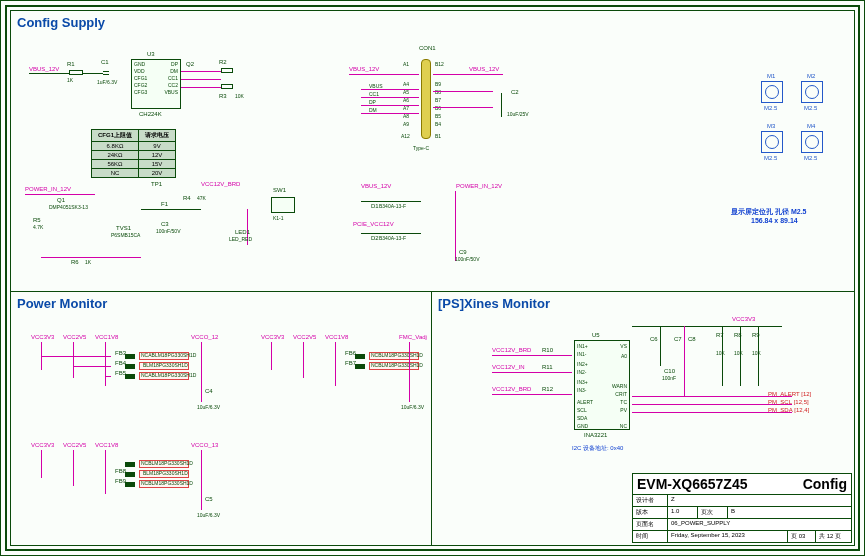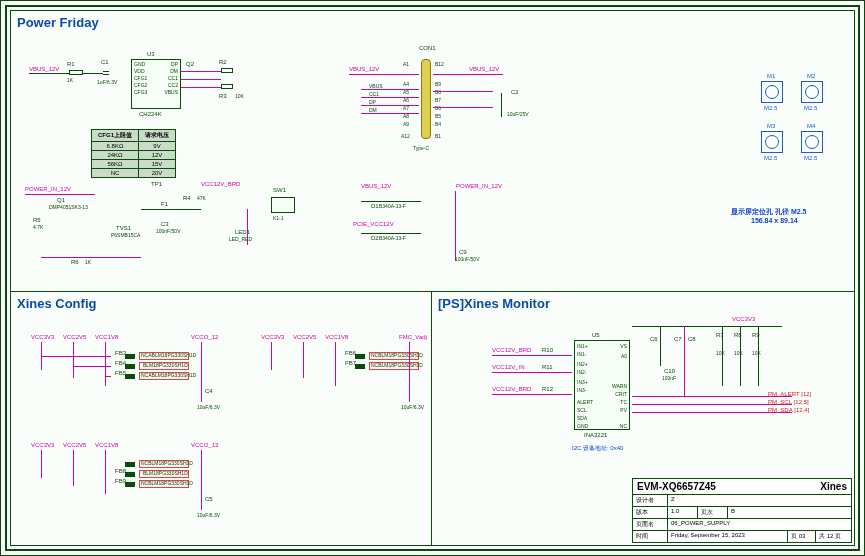--- a/index.html
+++ b/index.html
@@ -76,33 +76,33 @@
 
   .typec { position:absolute; width:10px; height:80px; background:#dfcf50; border:1px solid #8a7a00; border-radius:4px; }
 
   .titleblock {
     position:absolute; right:12px; bottom:12px; width:220px;
     border:1px solid #0a4a0a; background:#fff; font-size:6px;
   }
   .titleblock .row { border-top:1px solid #0a4a0a; display:flex; }
   .titleblock .cell { border-left:1px solid #0a4a0a; padding:1px 3px; flex:1; }
   .titleblock .cell:first-child { border-left:none; }
-  .titleblock .big { font-size:10px; font-weight:bold; padding:2px 4px; display:flex; justify-content:space-between;gap:48px; }
+  .titleblock .big { font-size:14px; font-weight:bold; padding:2px 4px; display:flex; justify-content:space-between;gap:48px; }
 
   .blue-note { position:absolute; color:#1040d0; font-size:7px; font-weight:bold; }
   .red-note  { position:absolute; color:#d02020; font-size:6px; }
 </style>
 </head>
 <body>
 
 <div class="grid-border"></div>
 <div class="grid-inner"></div>
 
 <div class="section sec-ps">
-  <h2 class="section-title">Power Friday</h2>
+  <h2 class="section-title">Config Supply</h2>
 
   <span class="netlabel" style="left:18px; top:55px;">VBUS_12V</span>
   <div class="wire-h" style="left:18px; top:62px; width:40px;"></div>
   <div class="res" style="left:58px; top:59px; width:14px;"></div>
   <span class="reflabel" style="left:56px; top:50px;">R1</span>
   <span class="val" style="left:56px; top:66px;">1K</span>
   <div class="wire-h" style="left:72px; top:62px; width:20px;"></div>
   <div class="cap" style="left:92px; top:58px;"></div>
   <span class="reflabel" style="left:90px; top:48px;">C1</span>
   <span class="val" style="left:86px; top:68px;">1uF/6.3V</span>
@@ -260,21 +260,21 @@
   <span class="mount-lbl" style="left:796px; top:112px;">M4</span>
   <span class="mount-lbl" style="left:793px; top:144px;">M2.5</span>
 
   <span class="blue-note" style="left:720px; top:196px;">
     <span>显示屏定位孔 孔径</span> <span>M2.5</span>
   </span>
   <span class="blue-note" style="left:740px; top:206px;">156.84 x 89.14</span>
 </div>
 
 <div class="section sec-pc">
-  <h2 class="section-title">Xines Config</h2>
+  <h2 class="section-title">Power Monitor</h2>
 
   <span class="netlabel" style="left:20px; top:42px;">VCC3V3</span>
   <span class="netlabel" style="left:52px; top:42px;">VCC2V5</span>
   <span class="netlabel" style="left:84px; top:42px;">VCC1V8</span>
   <span class="netlabel" style="left:180px; top:42px;">VCCO_12</span>
   <div class="wire-v wire-m" style="left:30px; top:50px; height:28px;"></div>
   <div class="wire-v wire-m" style="left:62px; top:50px; height:36px;"></div>
   <div class="wire-v wire-m" style="left:94px; top:50px; height:44px;"></div>
   <div class="wire-h wire-m" style="left:30px; top:64px; width:70px;"></div>
   <div class="wire-h wire-m" style="left:62px; top:74px; width:38px;"></div>
@@ -418,21 +418,21 @@
   <span class="red-note" style="left:336px; top:115px;">
     <span>PM_SDA</span>&nbsp;<span>[12,4]</span>
   </span>
 
   <span class="blue-note" style="left:140px; top:152px; font-size:6px; font-weight:normal;">I2C 设备地址: 0x40</span>
 </div>
 
 <div class="titleblock">
   <div class="big">
     <span>EVM-XQ6657Z45</span>
-    <span>Xines</span>
+    <span>Config</span>
   </div>
   <div class="row">
     <div class="cell" style="flex:0 0 34px;">设计者</div>
     <div class="cell">Z</div>
   </div>
   <div class="row">
     <div class="cell" style="flex:0 0 34px;">版本</div>
     <div class="cell" style="flex:0 0 30px;">1.0</div>
     <div class="cell" style="flex:0 0 30px;">页次</div>
     <div class="cell">B</div>

